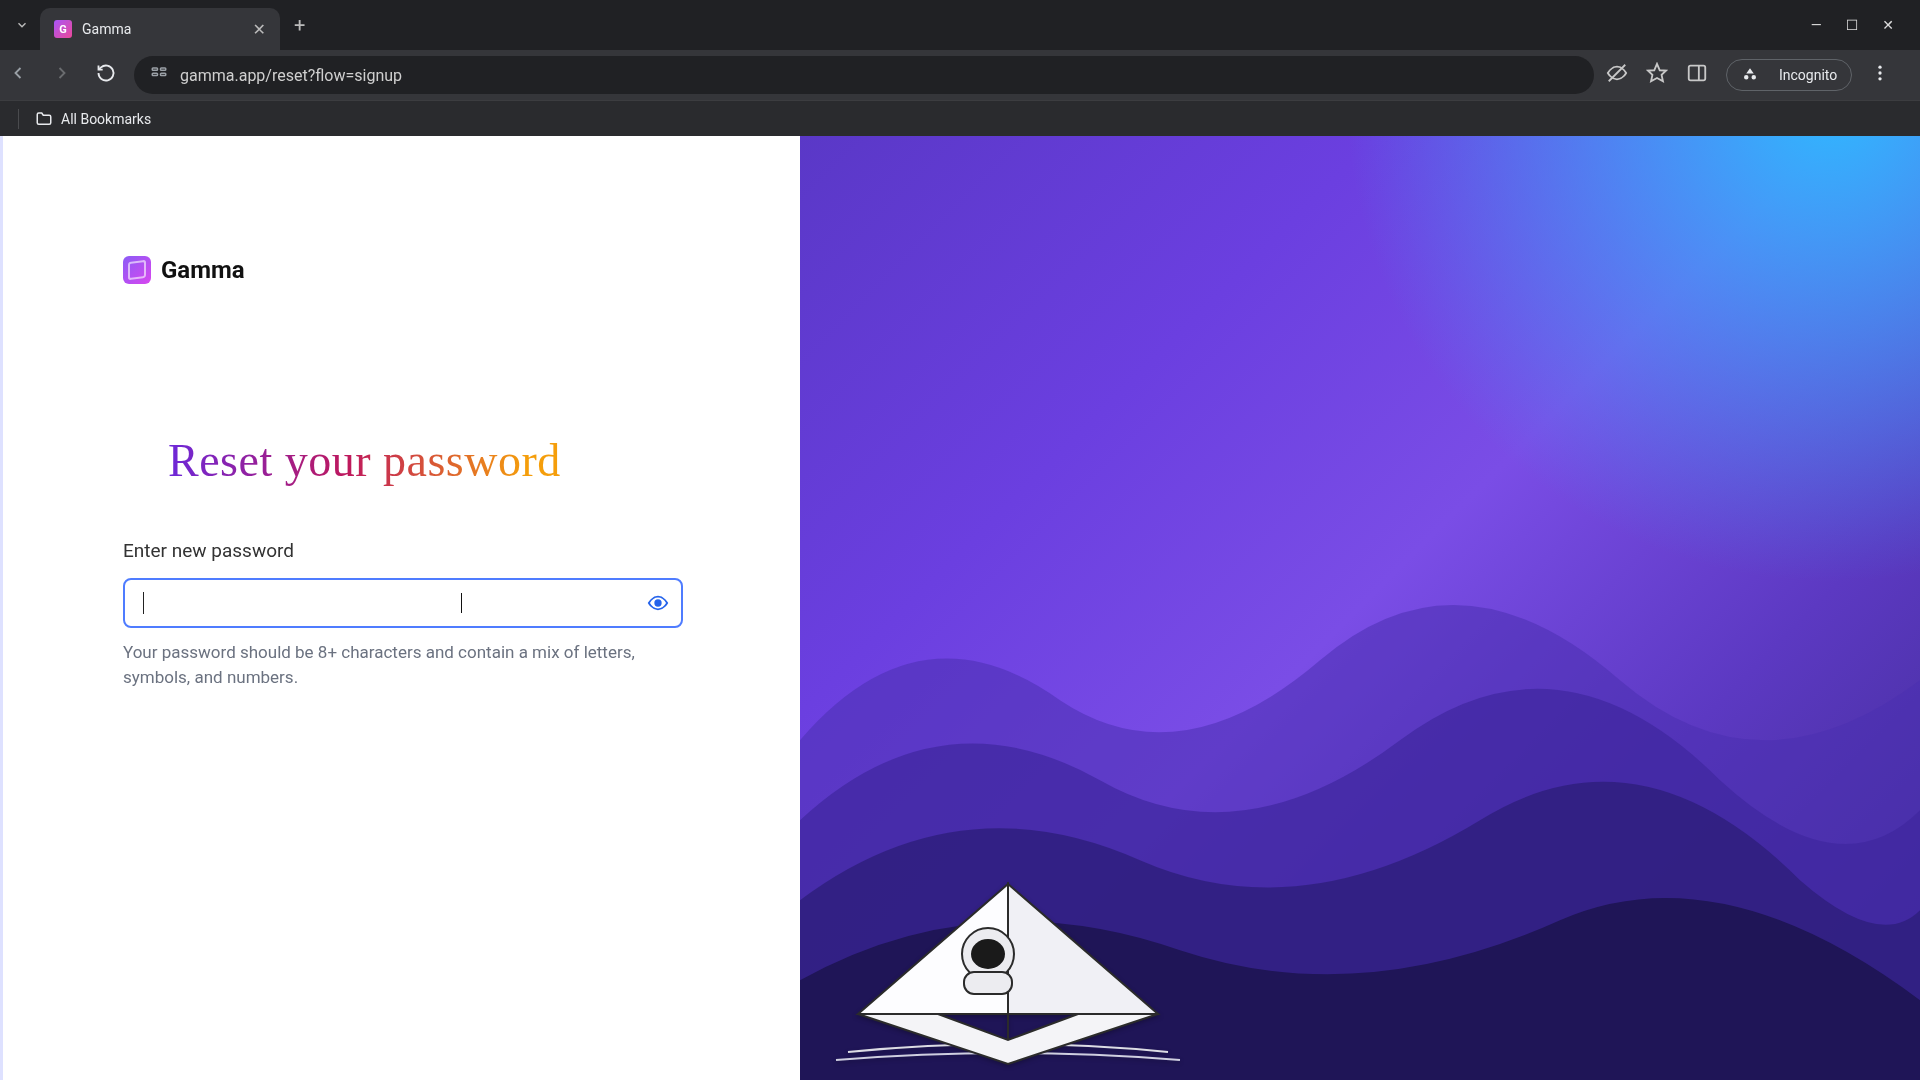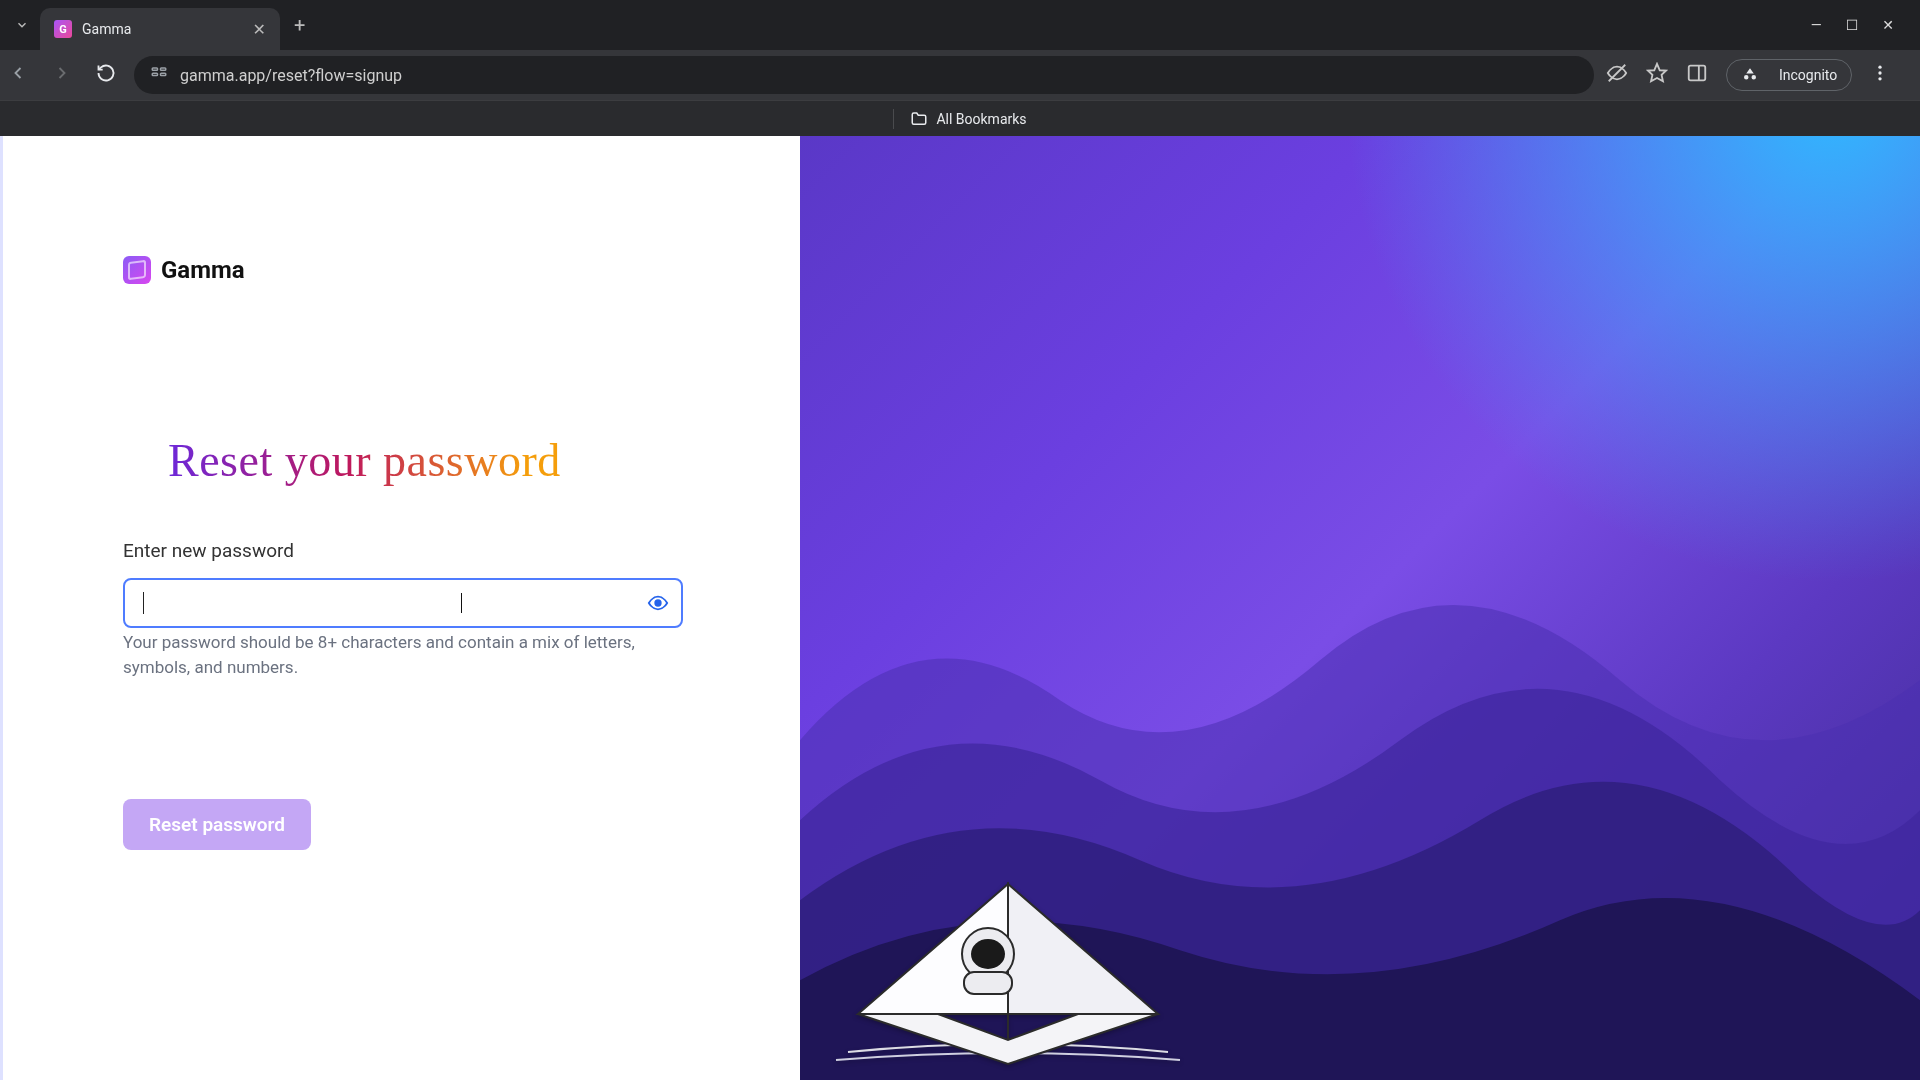--- a/index.html
+++ b/index.html
@@ -20,21 +20,21 @@
 .toolbar { display: flex; align-items: center; height: 50px; background: #35363a; padding: 0 2px; gap: 12px; }
 .nav-btn { color: #888; font-size: 20px; padding: 4px 6px; cursor: pointer; }
 .nav-btn.active { color: #e8eaed; }
 .url-bar { flex: 1; display: flex; align-items: center; background: #202124; border-radius: 24px; height: 38px; padding: 0 16px; gap: 12px; max-width: 1460px; }
 .site-icon { color: #9aa0a6; font-size: 14px; }
 .url { color: #cfcfcf; font-size: 16px; }
 .toolbar-right { display: flex; align-items: center; gap: 18px; color: #e8eaed; }
 .incognito-badge { display: flex; align-items: center; gap: 20px; border: 1px solid #5f6368; border-radius: 20px; padding: 6px 14px; font-size: 14px; }
 .icon-btn { color: #c8c8c8; font-size: 18px; cursor: pointer; }
 
-.bookmarks-bar { display: flex; align-items: center; justify-content: center; height: 36px; background: #2a2b2e; padding: 0 18px; gap: 10px; border-top: 1px solid #3c3d40; }
+.bookmarks-bar { display: flex; align-items: center; justify-content: flex-start; height: 36px; background: #2a2b2e; padding: 0 18px; gap: 10px; border-top: 1px solid #3c3d40; }
 .bookmarks-bar .divider { width: 1px; height: 20px; background: #4a4b4e; margin-right: 6px; }
 .bookmarks-bar .item { display: flex; align-items: center; gap: 8px; color: #e8eaed; font-size: 14px; cursor: pointer; }
 
 
 .page { display: flex; height: calc(1080px - 136px); position: relative; }
 .left-pane { width: 800px; background: #fff; padding: 120px 120px 0 120px; position: relative; border-left: 3px solid #5b6bff33; }
 .brand { display: flex; align-items: center; gap: 10px; margin-bottom: 150px; }
 .brand-mark { width: 28px; height: 28px; border-radius: 6px; background: linear-gradient(135deg,#8b5cf6,#d946ef); position: relative; }
 .brand-mark::after { content:""; position:absolute; inset:5px; border:2px solid rgba(255,255,255,.6); border-radius:3px; transform: skewY(-8deg); }
 .brand-name { font-size: 24px; font-weight: 700; color: #111; }
@@ -42,21 +42,21 @@
 h1.heading { font-family: Georgia, "Times New Roman", serif; font-size: 46px; font-weight: 500; margin-bottom: 52px; background: linear-gradient(90deg,#6d28d9 0%, #be185d 35%, #f59e0b 70%, #f59e0b 100%); -webkit-background-clip: text; background-clip: text; color: transparent; letter-spacing: .5px; margin-left: 45px; }
 
 .field-label { font-size: 19px; color: #333; margin-bottom: 16px; margin-top: 40px; }
 .input-wrap { position: relative; width: 560px; }
 .pw-input { width: 100%; height: 50px; border: 2px solid #4f7cff; border-radius: 8px; padding: 0 48px 0 18px; font-size: 18px; outline: none; background: #fff; }
 .eye-btn { position: absolute; right: 12px; top: 50%; transform: translateY(-50%); width: 26px; height: 26px; display:flex; align-items:center; justify-content:center; cursor:pointer; color:#2563eb; }
 .text-cursor-indicator { position:absolute; left:338px; top:50%; transform:translateY(-50%); width:1px; height:20px; background:#111; }
 .blink-caret { position:absolute; left:20px; top:50%; transform:translateY(-50%); width:1px; height:22px; background:#222; animation: blink 1s step-end infinite; }
 @keyframes blink { 50% { opacity: 0; } }
 
-.hint { width: 560px; font-size: 17px; color: #6b7280; margin-top: 2px; line-height: 1.45; }
+.hint { width: 560px; font-size: 17px; color: #6b7280; margin-top: 12px; line-height: 1.45; }
 
 .submit-btn { margin-top: 120px; background: #c4a7f5; color: #fff; border: none; border-radius: 8px; padding: 14px 26px; font-size: 19px; font-weight: 600; cursor: pointer; }
 
 
 .right-pane { flex: 1; position: relative; overflow: hidden; background:
   radial-gradient(circle at 92% -4%, #2fb8ff 0%, rgba(47,184,255,0) 34%),
   linear-gradient(135deg,#5a38c7 0%, #6b3fe0 28%, #7a4de6 50%, #5c39c2 72%, #3b2a8c 100%);
 }
 .mountains { position:absolute; left:0; right:0; bottom:0; height:62%; }
 .mountains svg { width:100%; height:100%; display:block; }
@@ -179,21 +179,20 @@
       <span class="eye-btn">
         <svg width="22" height="22" viewBox="0 0 24 24" fill="none" stroke="#2563eb" stroke-width="2">
             <path d="M2 12s4-7 10-7 10 7 10 7-4 7-10 7S2 12 2 12z"></path>
             <circle cx="12" cy="12" r="3" fill="#2563eb"></circle>
           </svg>
       </span>
     </div>
 
     <div class="hint">Your password should be 8+ characters and contain a mix of letters, symbols, and numbers.</div>
 
-    <button class="submit-btn">Reset password</button>
   </div>
 
   <div class="right-pane">
     <div class="mountains">
       <svg viewBox="0 0 1120 600" preserveAspectRatio="xMidYMax slice">
         <path d="M0 600 L0 260 Q120 120 260 220 Q380 300 520 180 Q660 60 820 200 Q960 320 1120 200 L1120 600 Z" fill="#4b2fb0" opacity=".55"></path>
         <path d="M0 600 L0 340 Q140 210 300 300 Q440 380 600 260 Q760 140 920 300 Q1040 410 1120 330 L1120 600 Z" fill="#3f279e" opacity=".7"></path>
         <path d="M0 600 L0 420 Q160 300 340 380 Q500 450 680 340 Q840 240 1000 400 Q1080 470 1120 430 L1120 600 Z" fill="#2f1f7e" opacity=".85"></path>
         <path d="M0 600 L0 500 Q180 400 380 470 Q560 530 760 440 Q920 370 1120 520 L1120 600 Z" fill="#1f1557"></path>
       </svg>

